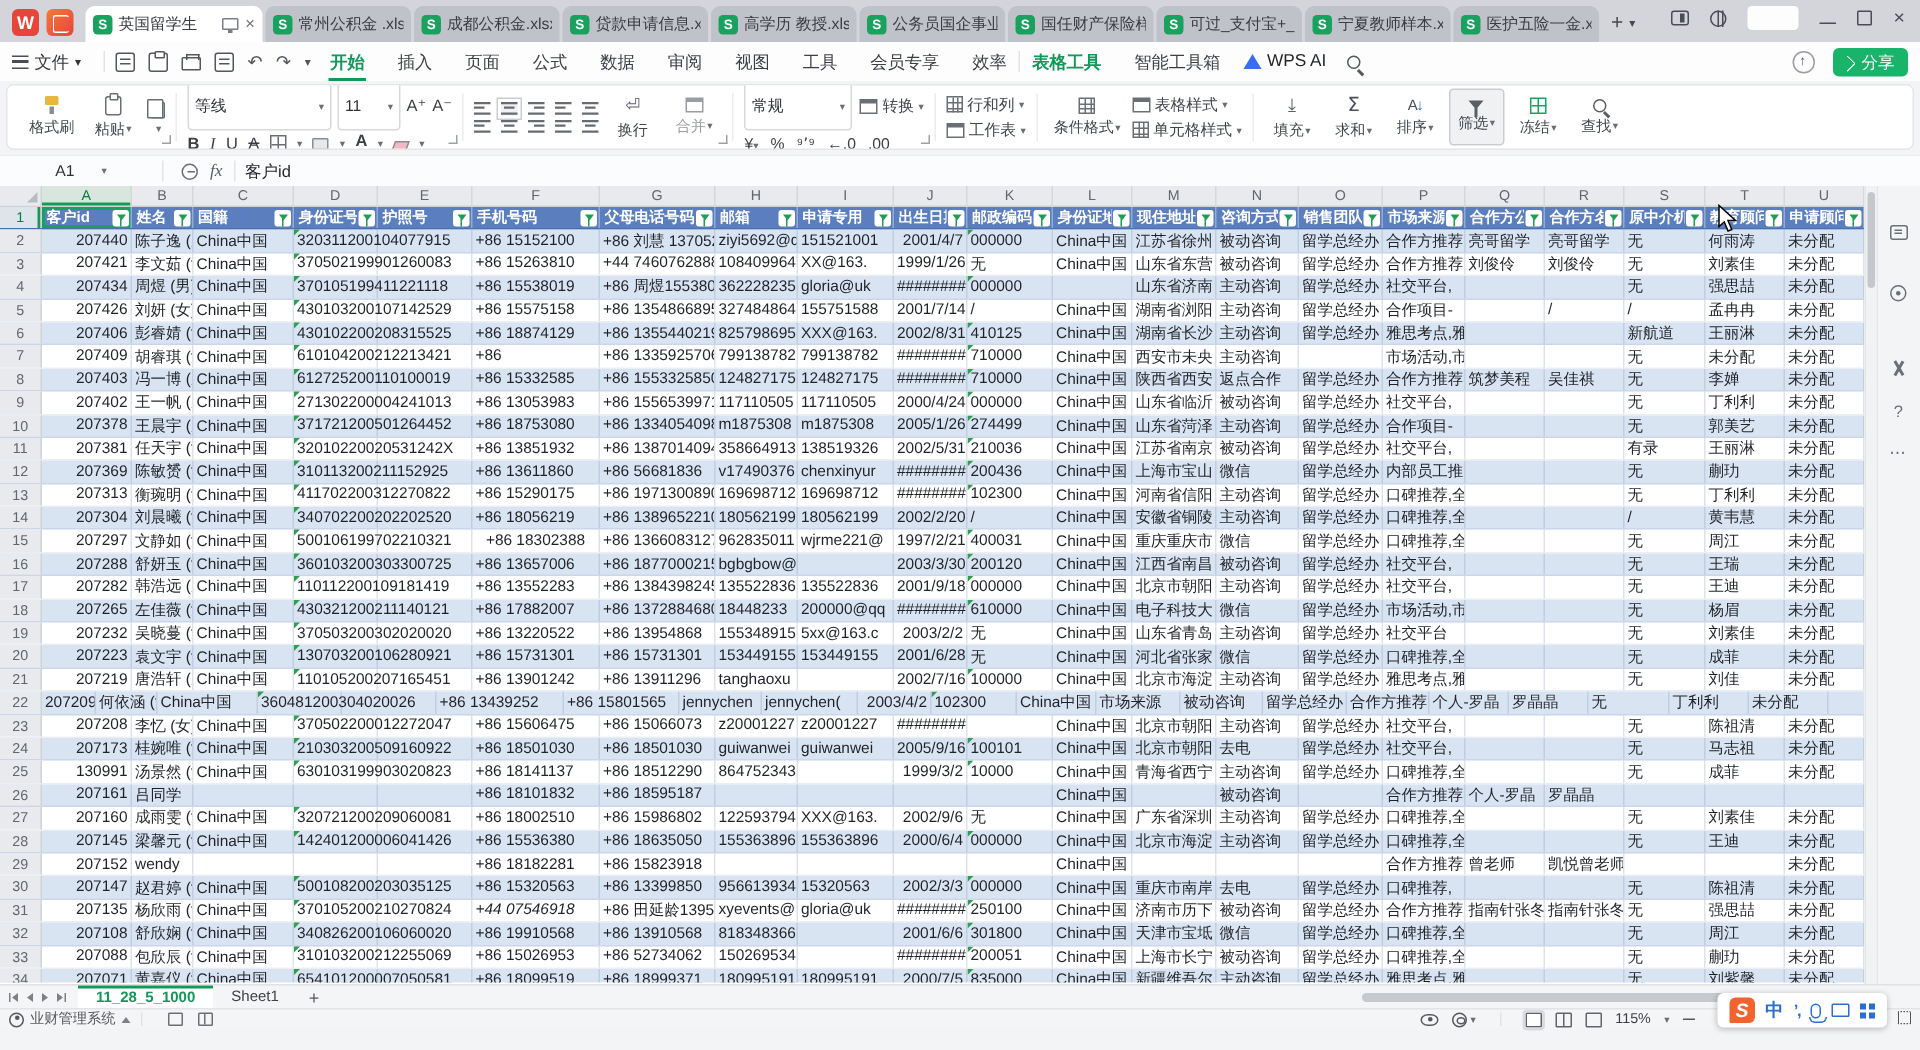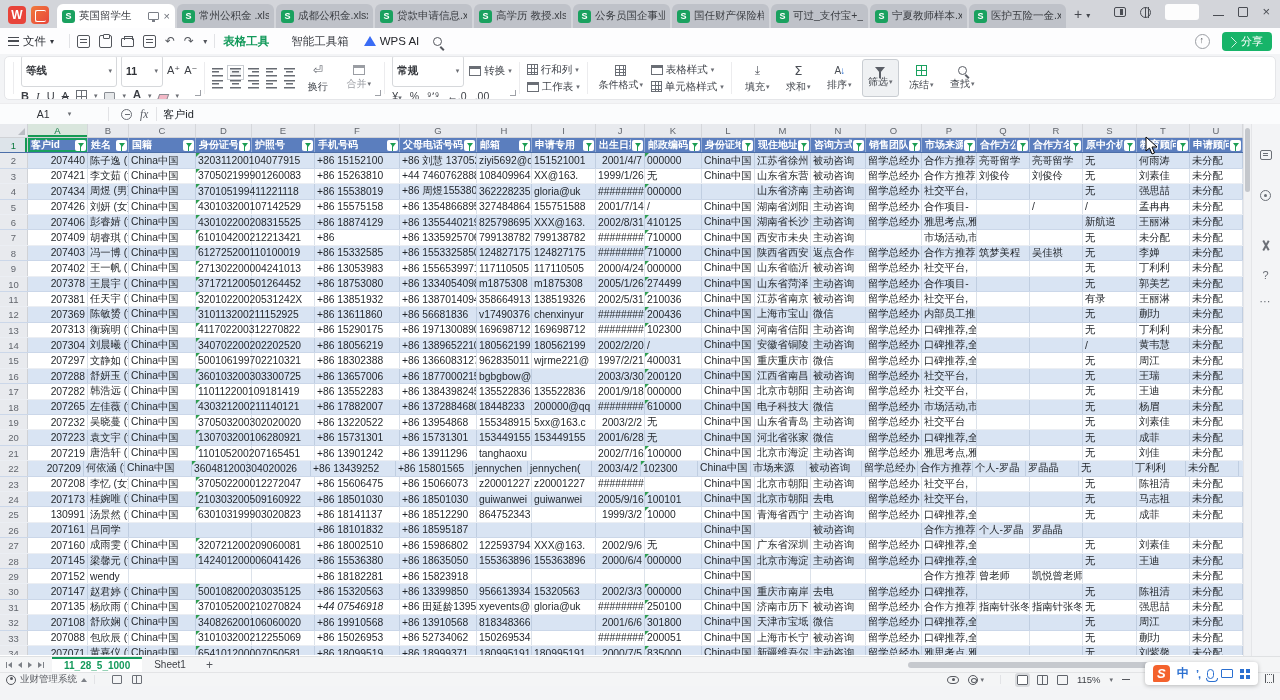--- a/index.html
+++ b/index.html
@@ -85,21 +85,21 @@
   .ic16 { width:16px; height:15px; display:flex; align-items:center; justify-content:center; color:#5a5e66; font-size:12px; }
   .icon-brush { width:11px; height:12px; position:relative;}
   .icon-brush::before{content:""; position:absolute; left:1px; top:0; width:9px; height:6px; background:#e9b63f; border-radius:1px;}
   .icon-brush::after{content:""; position:absolute; left:4px; top:7px; width:3px; height:5px; background:#8a8e94;}
   .icon-clipboard{ width:11px; height:13px; border:1.2px solid #6a6e75; border-radius:2px; position:relative;}
   .icon-clipboard::before{content:""; position:absolute; left:2px; top:-2.5px; width:4px; height:3px; background:#fff; border:1.2px solid #6a6e75; border-radius:1px;}
   .icon-copy{ width:9px; height:11px; border:1.2px solid #6a6e75; border-radius:1px; position:relative; margin:2px 0 0 3px;}
   .icon-copy::before{content:""; position:absolute; left:-4px; top:-3px; width:9px; height:11px; border:1.2px solid #6a6e75; border-radius:1px; background:#fff;}
   .stack2{ display:flex; flex-direction:column; justify-content:center; gap:3px;}
   .selbox { height:17px; border:1px solid #d6d8db; border-radius:3px; background:#fff; display:flex; align-items:center;
-    padding:15px 4px; font-size:10.5px; color:#2f3237; justify-content:space-between;font-weight:bold;}
+    padding:15px 4px; font-size:10.5px; color:#2f3237; justify-content:space-between;}
   .row2 { display:flex; align-items:center; gap:7px; font-size:11px; color:#3c3f45;}
   .fmt-b{font-weight:bold;} .fmt-i{font-style:italic; font-family:"Liberation Serif",serif;} .fmt-u{text-decoration:underline;}
   .fmt-s{text-decoration:line-through;}
   .icon-borders{ width:11px; height:11px; border:1px solid #6a6e75; position:relative;}
   .icon-borders::before{content:""; position:absolute; left:4.5px; top:0; bottom:0; width:1px; background:#6a6e75;}
   .icon-borders::after{content:""; position:absolute; top:4.5px; left:0; right:0; height:1px; background:#6a6e75;}
   .icon-bucket{ width:11px; height:8px; background:#e6e8ea; border:1px solid #8a8e94; border-radius:1px; position:relative;}
   .icon-bucket::after{content:""; position:absolute; left:-1px; top:8px; width:11px; height:3px; background:#f0c23a;}
   .icon-acolor{ font-weight:bold; font-size:11px; line-height:9px; color:#3c3f45; border-bottom:3px solid #d93f34; padding-bottom:0px;}
   .icon-eraser{ width:10px; height:7px; background:#f2b8c6; border:1px solid #8a8e94; transform:skewX(-20deg); margin-top:4px;}
@@ -299,40 +299,70 @@
   <div class="mdiv"></div>
   <div class="qicons">
     <span class="qi doc"></span>
     <span class="qi clip"></span>
     <span class="qi print"></span>
     <span class="qi doc"></span>
     <span class="qi undo">↶</span>
     <span class="qi redo">↷</span>
     <span class="qi dd">▾</span>
   </div>
+  <div class="menus">
+      <div class="menu active">开始</div>
+      <div class="menu">插入</div>
+      <div class="menu">页面</div>
+      <div class="menu">公式</div>
+      <div class="menu">数据</div>
+      <div class="menu">审阅</div>
+      <div class="menu">视图</div>
+      <div class="menu">工具</div>
+      <div class="menu">会员专享</div>
+      <div class="menu">效率</div>
+    </div>
   <div class="mdiv"></div>
   <div class="menus" style="margin-left:0;">
       <div class="menu accent">表格工具</div>
       <div class="menu">智能工具箱</div>
     </div>
   <div class="ai-wrap">
     <span class="ai-logo"></span>
     <span>WPS AI</span>
   </div>
   <span class="search-ic"></span>
   <div class="mb-space"></div>
   <span class="upcirc"></span>
   <div class="sharebtn">
     <span class="share-arrow"></span>
     <span>分享</span>
   </div>
 </div>
 
 <div class="ribbon">
  <div class="rcard">
+  <div class="rgroup">
+    <div class="bigbtn">
+      <span class="icon-brush"></span>
+      <span class="lbl">格式刷</span>
+    </div>
+    <div class="bigbtn">
+      <span class="icon-clipboard"></span>
+      <span class="lbl">
+            <span>粘贴</span>
+            <span class="ddv">▾</span>
+          </span>
+    </div>
+    <div class="stack2">
+      <span class="icon-copy"></span>
+      <span class="ddv" style="margin-left:6px;">▾</span>
+    </div>
+    <div class="corner"></div>
+  </div>
   <div class="vdiv"></div>
   <div class="rgroup">
     <div class="stack2">
       <div style="display:flex; gap:4px;">
         <div class="selbox" style="width:96px;">
           <span>等线</span>
               <span class="ddv">▾</span>
         </div>
         <div class="selbox" style="width:42px;">
           <span>11</span>
@@ -1558,21 +1588,21 @@
           <div class="cell" style="width: 67px;">
             <div class="txt">China中国</div>
           </div>
           <div class="cell ovf" style="width: 56px;">
             <div class="tri"></div>
             <div class="txt">500106199702210321</div>
           </div>
           <div class="cell" style="width: 63px;">
             <div class="txt"></div>
           </div>
-          <div class="cell" style="width: 85px;">
+          <div class="cell" style="width: 85px; text-align: center;">
             <div class="txt">+86 18302388</div>
           </div>
           <div class="cell" style="width: 77px;">
             <div class="txt">+86 13660831276</div>
           </div>
           <div class="cell" style="width: 55px;">
             <div class="txt">962835011</div>
           </div>
           <div class="cell" style="width: 64px;">
             <div class="txt">wjrme221@</div>
@@ -2016,21 +2046,21 @@
           </div>
           <div class="cell" style="width: 53px;">
             <div class="txt">刘佳</div>
           </div>
           <div class="cell" style="width: 53px;">
             <div class="txt">未分配</div>
           </div>
         </div>
         <div class="grow band">
           <div class="rn">22</div>
-          <div class="cell num" style="width: 56px;">
+          <div class="cell num" style="width: 36px;">
             <div class="txt">207209</div>
           </div>
           <div class="cell" style="width: 41px;">
             <div class="txt">何依涵 (女</div>
           </div>
           <div class="cell" style="width: 67px;">
             <div class="txt">China中国</div>
           </div>
           <div class="cell ovf" style="width: 56px;">
             <div class="tri"></div>

